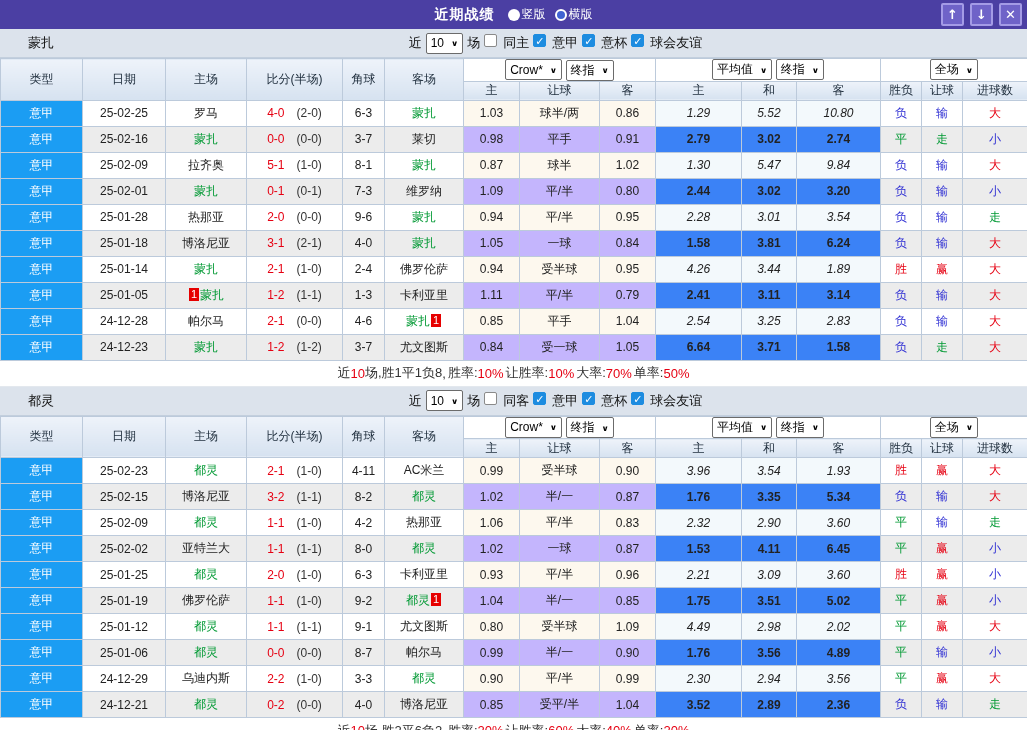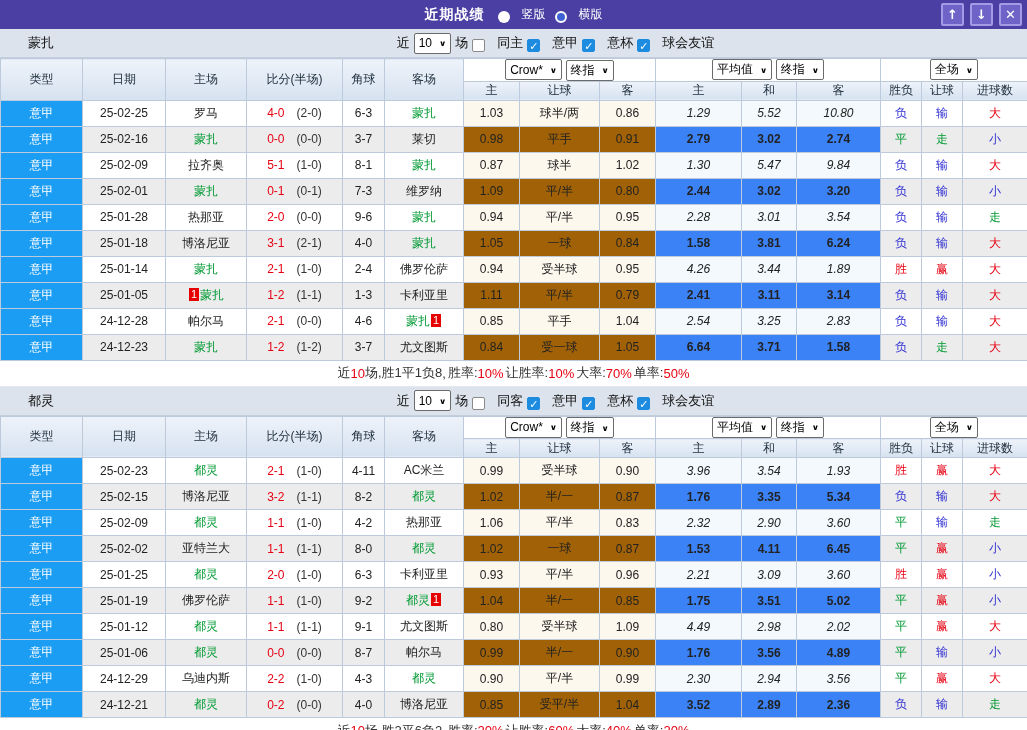--- a/index.html
+++ b/index.html
@@ -13,21 +13,21 @@
   
   .titlebar{
     height:29px;background:var(--titlebar-bg,#4b3fa3);position:relative;
     display:flex;align-items:center;
   }
   .tb-center{
     position:absolute;left:0;right:0;top:0;bottom:0;
     display:flex;align-items:center;justify-content:center;gap:9px;color:#fff;font-size:12px;
   }
   .tb-title{font-size:14px;font-weight:bold;letter-spacing:1px;margin-right:4px;}
-  .radio-wrap{display:inline-flex;align-items:flex-end;gap:12px;cursor:pointer;}
+  .radio-wrap{display:inline-flex;align-items:center;gap:2px;cursor:pointer;}
   .radio{width:12px;height:12px;border-radius:50%;display:inline-block;box-sizing:border-box;}
   .radio.on{background:#fff;}
   .radio.off{border:2px solid #fff;background:#3f63d2;}
   .tb-buttons{position:absolute;right:5px;top:3px;display:flex;gap:6px;}
   .tb-btn{
     width:23px;height:23px;box-sizing:border-box;border:2px solid #a49bе6;
     border:2px solid #a49be6;background:#6f63c8;color:#fff;
     font-size:13px;font-weight:bold;line-height:18px;text-align:center;border-radius:2px;
     cursor:pointer;padding:0;font-family:"DejaVu Sans",sans-serif;
   }
@@ -38,40 +38,40 @@
     position:relative;display:flex;align-items:center;font-size:13px;color:#111;
   }
   .team-name{position:absolute;left:28px;font-size:13px;}
   .ctl-center{margin:0 auto;display:flex;align-items:center;gap:4px;transform:translateX(42px);}
   .sel{
     display:inline-flex;align-items:center;justify-content:space-between;gap:7px;
     background:#fff;border:1px solid #6b6b6b;border-radius:2px;height:19px;
     padding:0 4px;font-size:12px;color:#000;cursor:pointer;white-space:nowrap;
   }
   .sel .chev{font-size:9px;transform:scaleY(.85);font-weight:bold;}
-  .cb-label{display:inline-flex;align-items:flex-end;gap:12px;cursor:pointer;}
+  .cb-label{display:inline-flex;align-items:flex-start;gap:6px;cursor:pointer;}
   .cb{
     width:13px;height:13px;box-sizing:border-box;border:1px solid #8a8a8a;background:#fff;
     border-radius:2px;display:inline-block;font-size:11px;line-height:12px;text-align:center;
   }
   .cb.checked{background:var(--checkbox-blue,#1d8ce0);border-color:var(--checkbox-blue,#1d8ce0);color:#fff;font-weight:bold;}
 
   
   table{border-collapse:collapse;table-layout:fixed;width:1027px;font-size:12px;color:#222;}
   th,td{border:1px solid #bccadb;text-align:center;padding:0;overflow:hidden;white-space:nowrap;}
   thead th{
     background:linear-gradient(180deg,#eef3fa,#d6e2f0);
     font-weight:normal;color:#1c2b3a;height:18px;font-size:12px;
   }
   thead tr.h1 th.grp{background:#fff;height:20px;}
   tbody td{height:25px;}
   tr.odd td{background:#fff;}
   tr.even td{background:#ececec;}
   tr.odd td.ah{background:#fdf8ee;}
-  tr.even td.ah{background:#a16207;}
+  tr.even td.ah{background:#c4b5fd;}
   tr.odd td.eu{background:#f3f9fc;font-style:italic;}
   tr.even td.eu{background:#3b82f6;font-weight:bold;}
   td.league{background:var(--league-bg,#1b9df3) !important;color:#fff;cursor:pointer;}
   .team{color:var(--team-green,#009933);}
   .opp{color:#222;}
   .sc{color:var(--score-red,#e60012);}
   .half{color:#333;margin-left:12px;}
   .c-r{color:var(--res-red,#e60012);}
   .c-g{color:var(--res-green,#009933);}
   .c-b{color:var(--res-blue,#2f2fd3);}
@@ -627,21 +627,21 @@
               <td class="eu">4.89</td>
               <td class="res c-g">平</td>
               <td class="res c-b">输</td>
               <td class="res c-b">小</td>
             </tr>
             <tr class="odd">
               <td class="league">意甲</td>
               <td class="date">24-12-29</td>
               <td class="teamcell"><span class="opp">乌迪内斯</span></td>
               <td class="score"><span class="sc">2-2</span><span class="half">(1-0)</span></td>
-              <td class="corner">4-3</td>
+              <td class="corner">3-3</td>
               <td class="teamcell"><span class="team">都灵</span></td>
               <td class="ah">0.90</td>
               <td class="ah">平/半</td>
               <td class="ah">0.99</td>
               <td class="eu">2.30</td>
               <td class="eu">2.94</td>
               <td class="eu">3.56</td>
               <td class="res c-g">平</td>
               <td class="res c-r">赢</td>
               <td class="res c-r">大</td>

